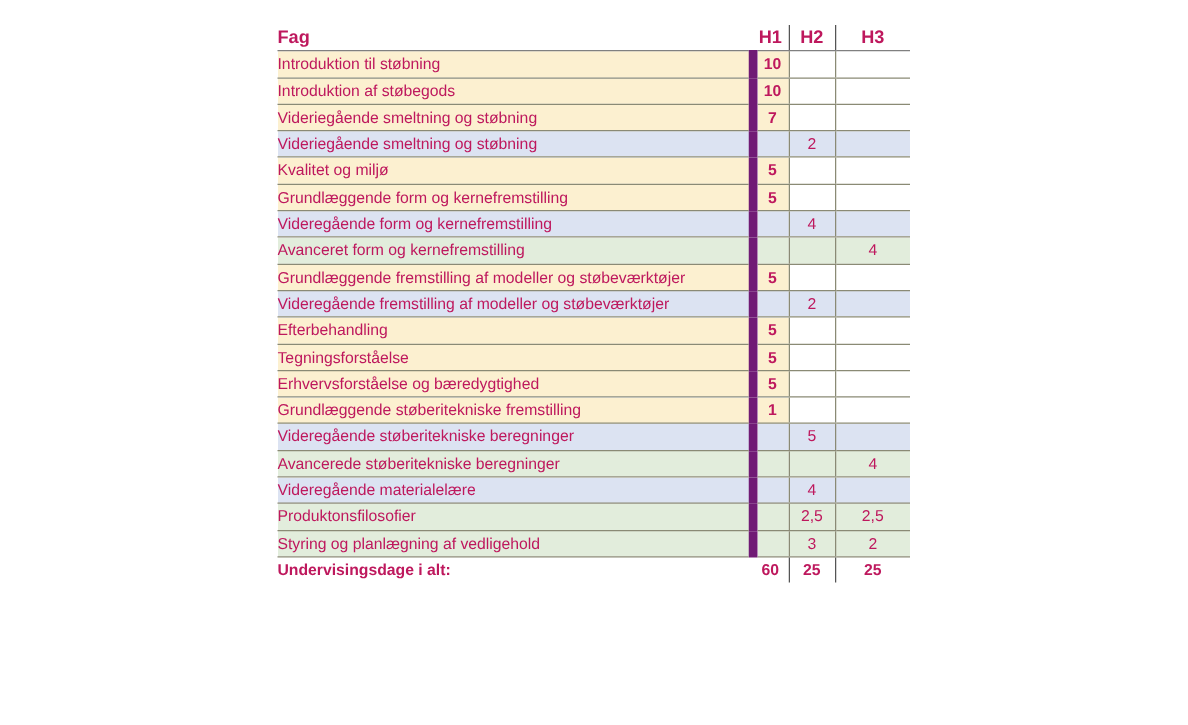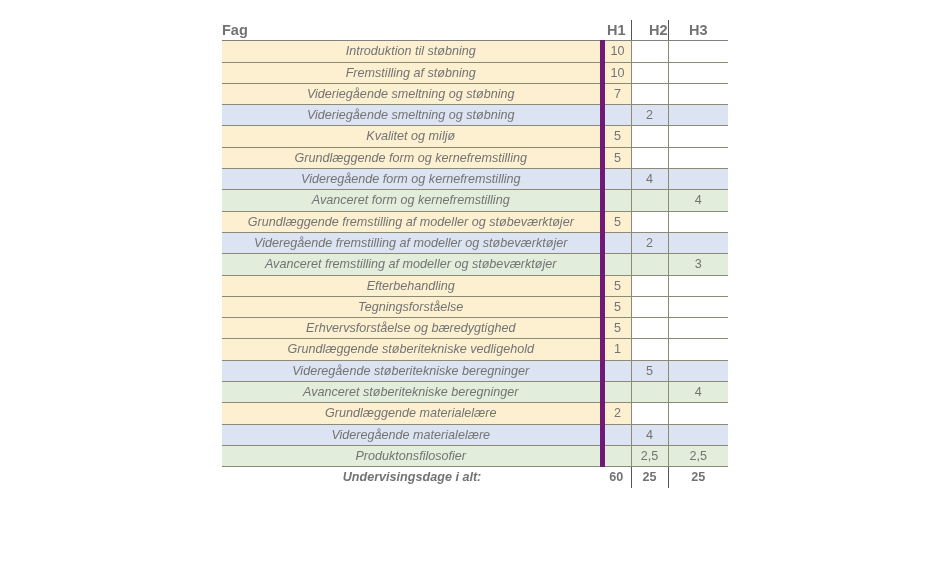--- a/index.html
+++ b/index.html
@@ -21,21 +21,21 @@
     background: #ffffff;
   }
   #curriculum-table {
     position: absolute;
     left: 222px;
     top: 20px;
     width: 506px;
     border-collapse: collapse;
     table-layout: fixed;
     font-size: 12.6px;
-    color: #737373;
+    color: #be185d;
   }
   #curriculum-table col.c-fag   { width: 380px; }
   #curriculum-table col.c-h1    { width: 29px; }
   #curriculum-table col.c-h2    { width: 37px; }
   #curriculum-table col.c-h3    { width: 60px; }
 
   #curriculum-table th,
   #curriculum-table td {
     padding: 0;
     margin: 0;
@@ -61,36 +61,34 @@
     padding-left: 4px;
   }
   th.h-head {
     text-align: center;
   }
   th.h1-head {
     border-right: 1.4px solid #555555;
   }
   th.h2-head {
     border-right: 1.4px solid #555555;
-    text-align: right;
   }
 
   
   td.subject {
-    text-align: center;
+    text-align: left;
     padding-left: 4px;
     border-bottom: 1px solid #8a8a75;
-    font-style: italic;
   }
   td.val {
     text-align: center;
     border-bottom: 1px solid #8a8a75;
     border-left: 1px solid #8a8a75;
   }
-  td.val-h1 { border-left: 5px solid #701a75; }
+  td.val-h1 { border-left: 7px solid #701a75; font-weight: bold; }
   td.val-h3 { border-right: none; }
 
   
   
   tr.theme-beige td.subject,
   tr.theme-beige td.val-h1 { background: #fcf0d0; }
   tr.theme-beige td.val-h2,
   tr.theme-beige td.val-h3 { background: #ffffff; }
 
   
@@ -133,21 +131,21 @@
       </tr>
     </thead>
     <tbody id="table-body">
         <tr class="theme-beige">
           <td class="subject">Introduktion til støbning</td>
           <td class="val val-h1">10</td>
           <td class="val val-h2"></td>
           <td class="val val-h3"></td>
         </tr>
         <tr class="theme-beige">
-          <td class="subject">Fremstilling af støbning</td>
+          <td class="subject">Introduktion af støbegods</td>
           <td class="val val-h1">10</td>
           <td class="val val-h2"></td>
           <td class="val val-h3"></td>
         </tr>
         <tr class="theme-beige">
           <td class="subject">Videriegående smeltning og støbning</td>
           <td class="val val-h1">7</td>
           <td class="val val-h2"></td>
           <td class="val val-h3"></td>
         </tr>
@@ -186,79 +184,73 @@
           <td class="val val-h1">5</td>
           <td class="val val-h2"></td>
           <td class="val val-h3"></td>
         </tr>
         <tr class="theme-blue">
           <td class="subject">Videregående fremstilling af modeller og støbeværktøjer</td>
           <td class="val val-h1"></td>
           <td class="val val-h2">2</td>
           <td class="val val-h3"></td>
         </tr>
-        <tr class="theme-green">
-          <td class="subject">Avanceret fremstilling af modeller og støbeværktøjer</td>
-          <td class="val val-h1"></td>
-          <td class="val val-h2"></td>
-          <td class="val val-h3">3</td>
-        </tr>
         <tr class="theme-beige">
           <td class="subject">Efterbehandling</td>
           <td class="val val-h1">5</td>
           <td class="val val-h2"></td>
           <td class="val val-h3"></td>
         </tr>
         <tr class="theme-beige">
           <td class="subject">Tegningsforståelse</td>
           <td class="val val-h1">5</td>
           <td class="val val-h2"></td>
           <td class="val val-h3"></td>
         </tr>
         <tr class="theme-beige">
           <td class="subject">Erhvervsforståelse og bæredygtighed</td>
           <td class="val val-h1">5</td>
           <td class="val val-h2"></td>
           <td class="val val-h3"></td>
         </tr>
         <tr class="theme-beige">
-          <td class="subject">Grundlæggende støberitekniske vedligehold</td>
+          <td class="subject">Grundlæggende støberitekniske fremstilling</td>
           <td class="val val-h1">1</td>
           <td class="val val-h2"></td>
           <td class="val val-h3"></td>
         </tr>
         <tr class="theme-blue">
           <td class="subject">Videregående støberitekniske beregninger</td>
           <td class="val val-h1"></td>
           <td class="val val-h2">5</td>
           <td class="val val-h3"></td>
         </tr>
         <tr class="theme-green">
-          <td class="subject">Avanceret støberitekniske beregninger</td>
+          <td class="subject">Avancerede støberitekniske beregninger</td>
           <td class="val val-h1"></td>
           <td class="val val-h2"></td>
           <td class="val val-h3">4</td>
-        </tr>
-        <tr class="theme-beige">
-          <td class="subject">Grundlæggende materialelære</td>
-          <td class="val val-h1">2</td>
-          <td class="val val-h2"></td>
-          <td class="val val-h3"></td>
         </tr>
         <tr class="theme-blue">
           <td class="subject">Videregående materialelære</td>
           <td class="val val-h1"></td>
           <td class="val val-h2">4</td>
           <td class="val val-h3"></td>
         </tr>
         <tr class="theme-green">
           <td class="subject">Produktonsfilosofier</td>
           <td class="val val-h1"></td>
           <td class="val val-h2">2,5</td>
           <td class="val val-h3">2,5</td>
+        </tr>
+        <tr class="theme-green">
+          <td class="subject">Styring og planlægning af vedligehold</td>
+          <td class="val val-h1"></td>
+          <td class="val val-h2">3</td>
+          <td class="val val-h3">2</td>
         </tr>
       </tbody>
     <tfoot id="table-foot">
         <tr class="total-row">
           <td class="subject">Undervisingsdage i alt:</td>
           <td class="val val-h1">60</td>
           <td class="val val-h2">25</td>
           <td class="val val-h3">25</td>
         </tr>
       </tfoot>

